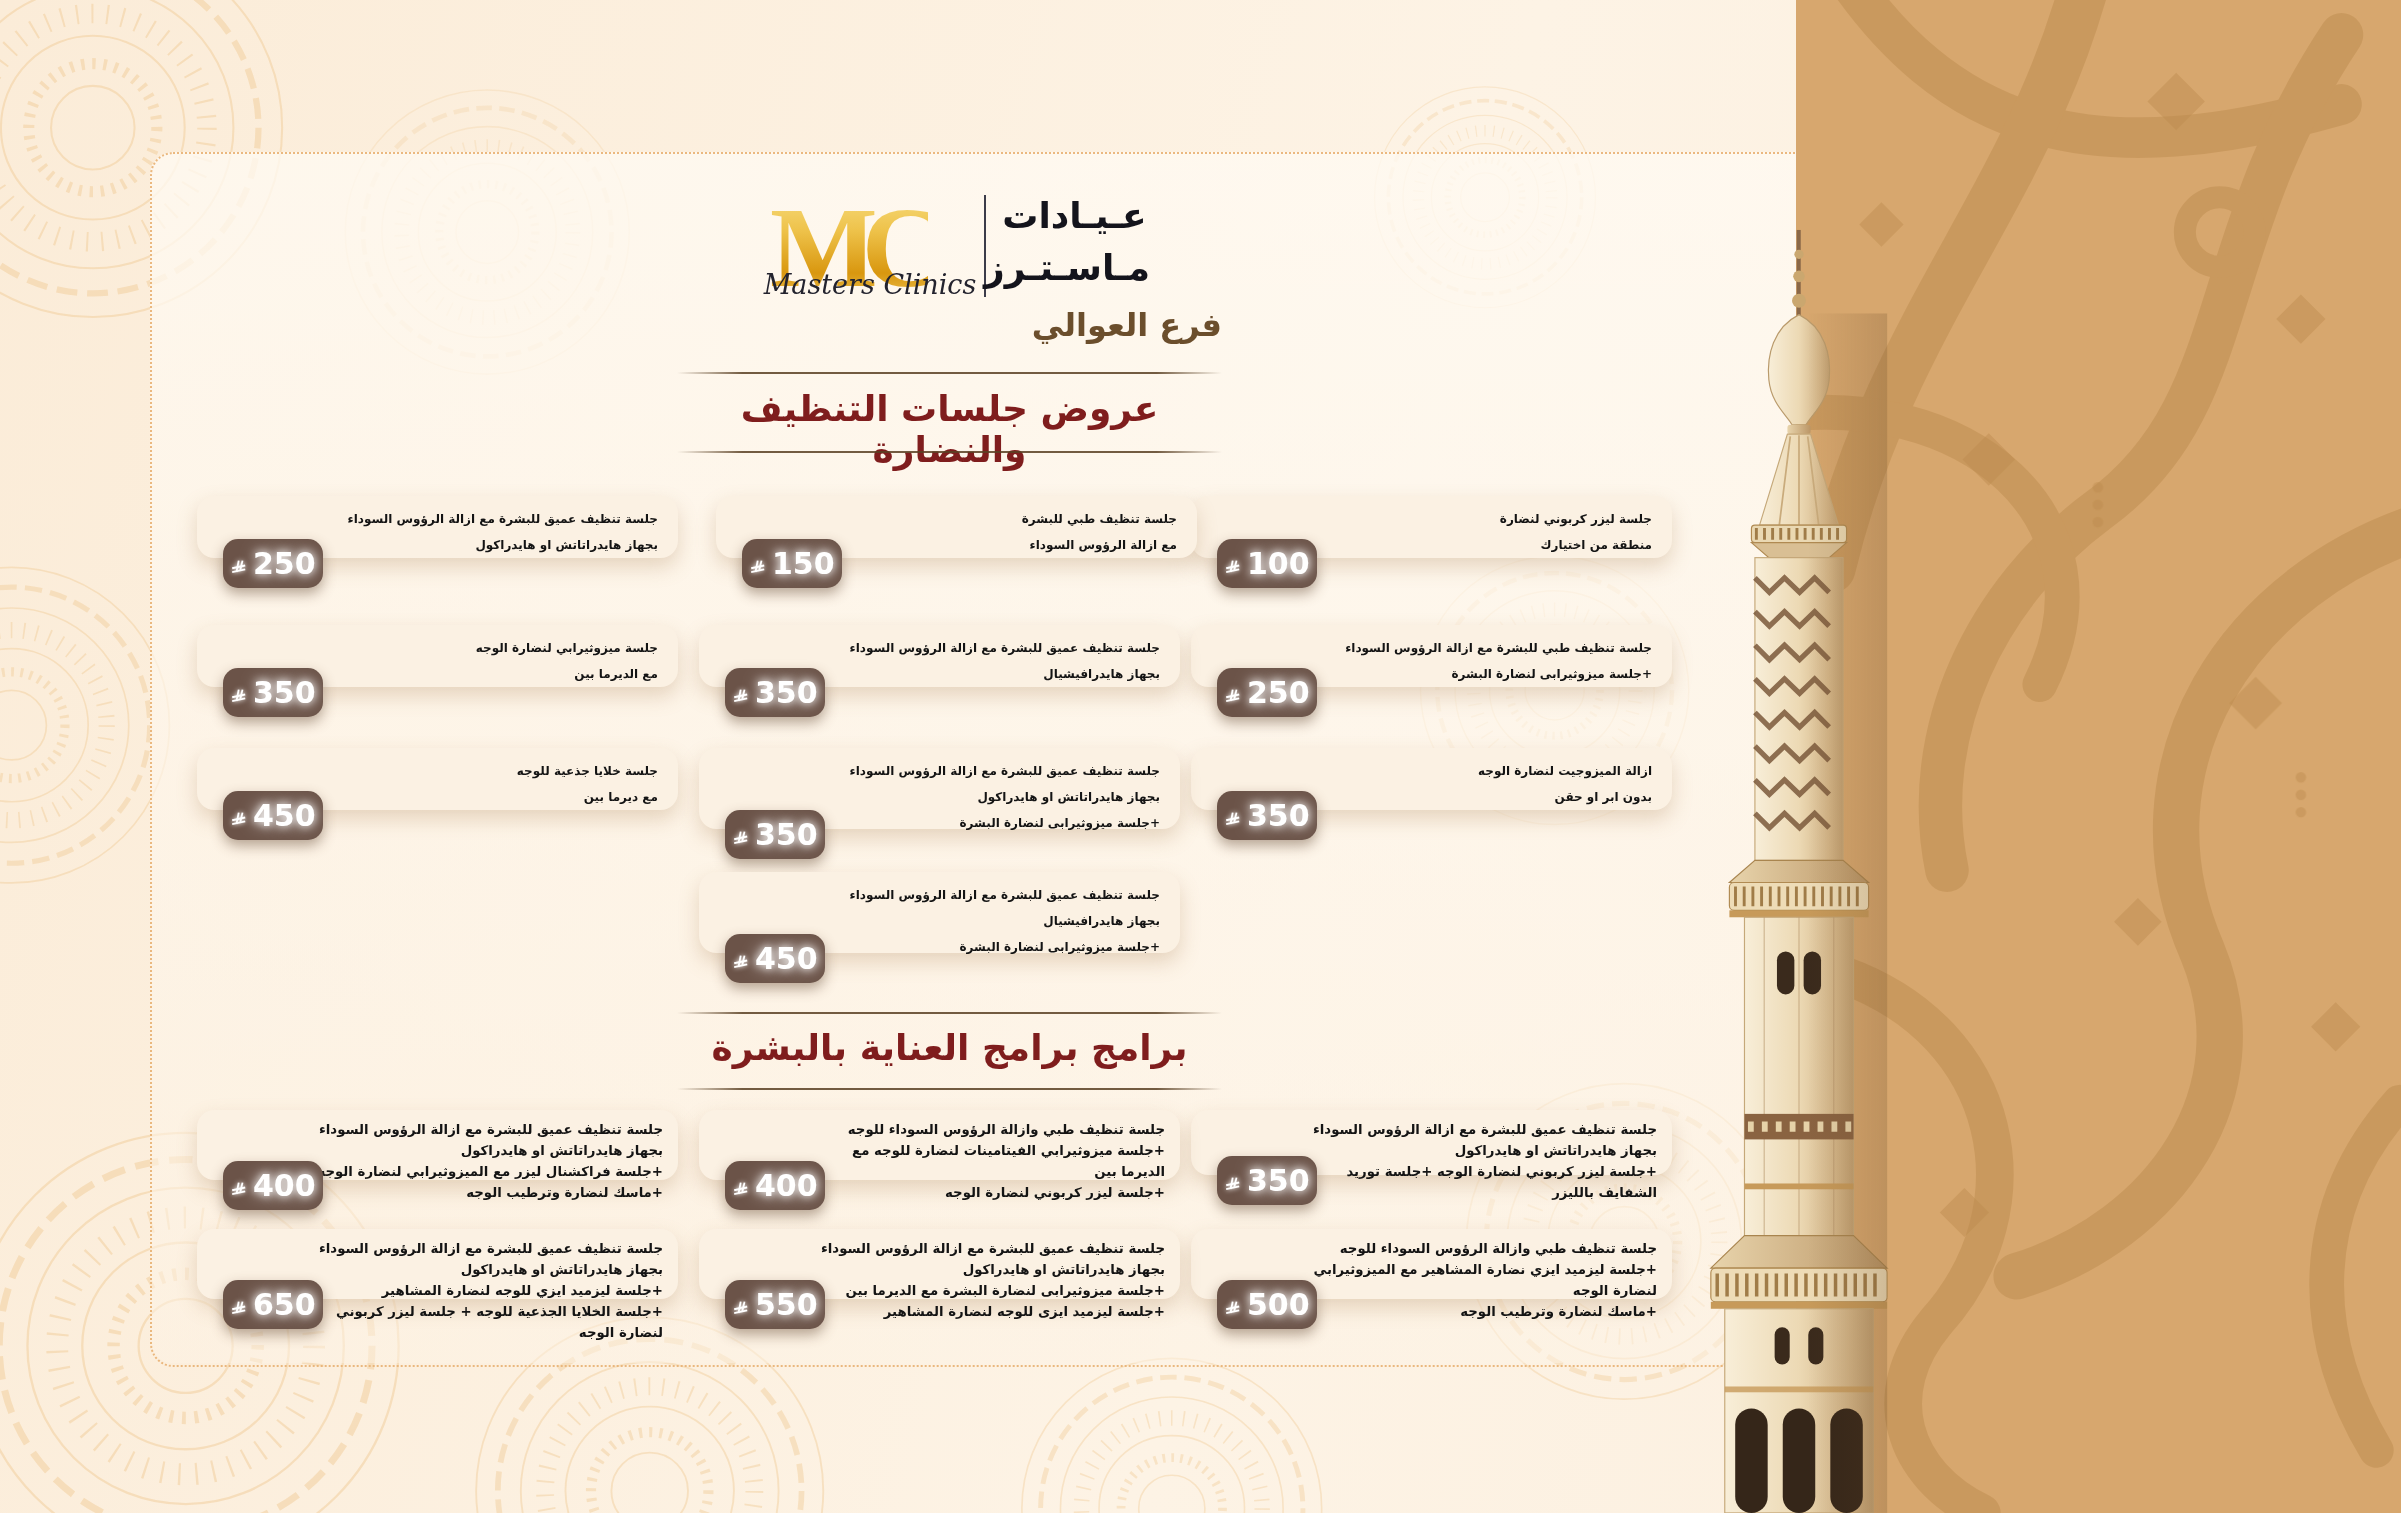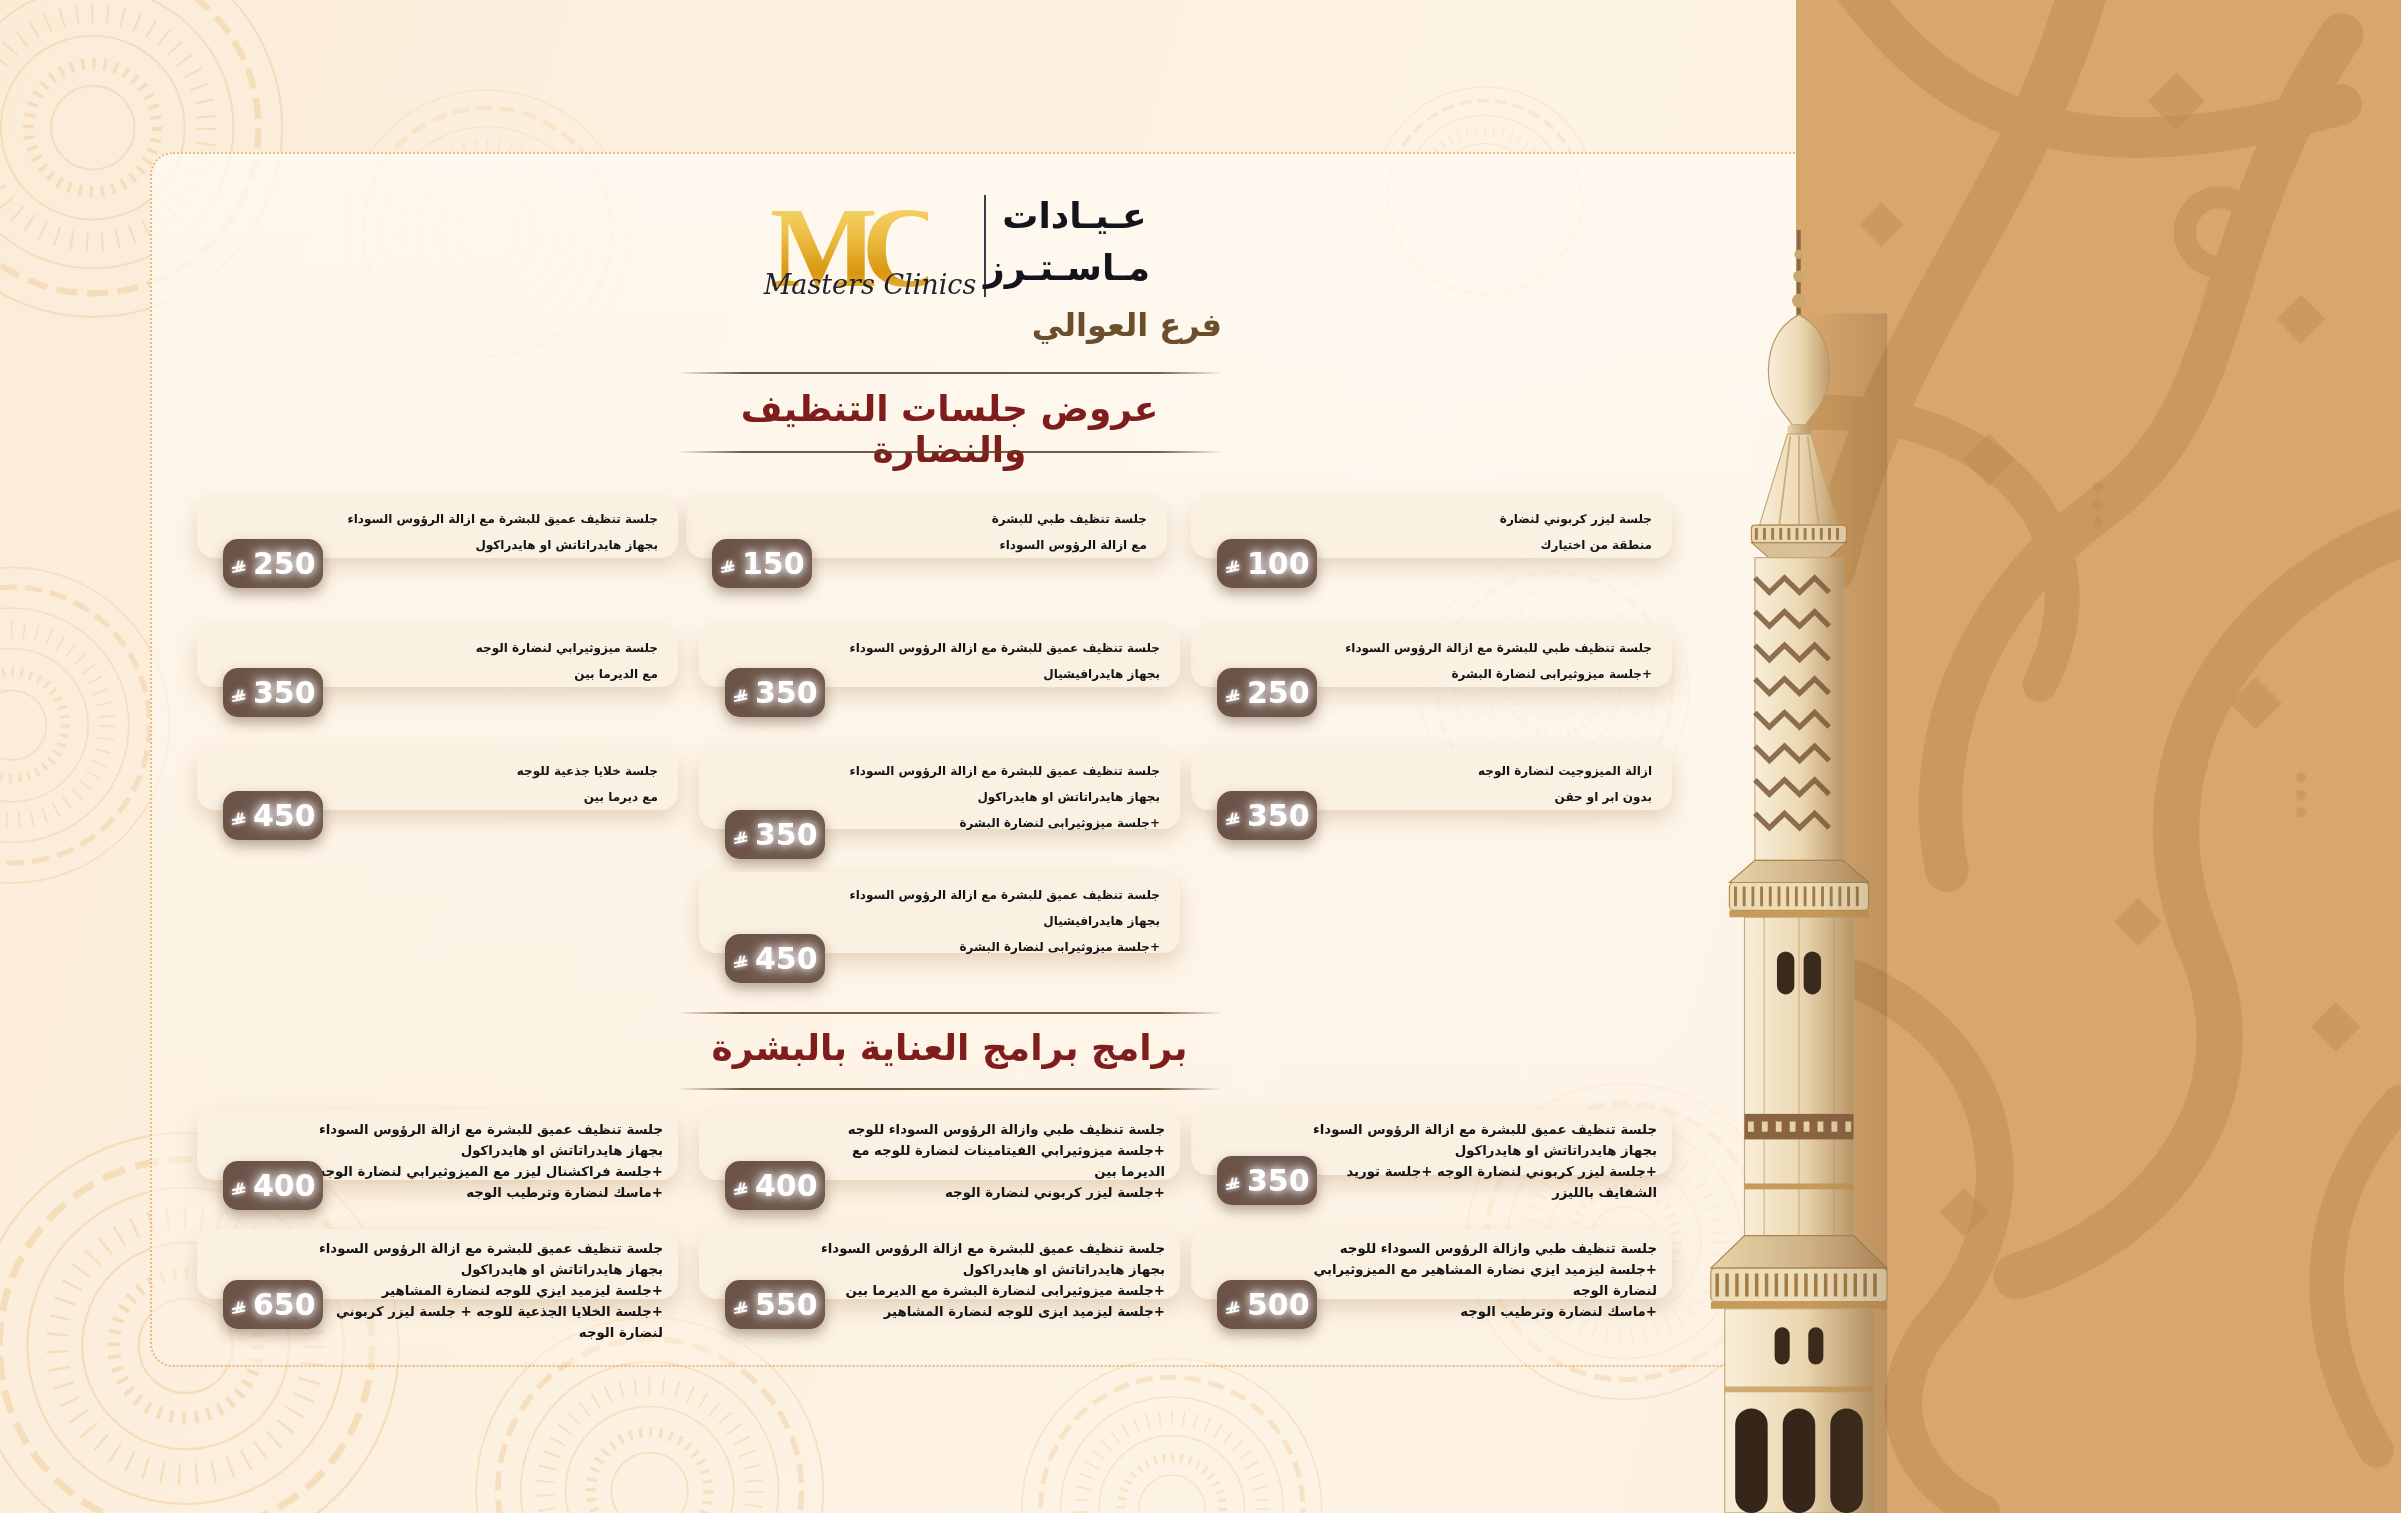--- a/index.html
+++ b/index.html
@@ -104,21 +104,21 @@
 <div class="card s1" style="left:1191px;top:496px;height:62px">
   <div class="card-text">جلسة ليزر كربوني لنضارة
 منطقة من اختيارك</div>
   <div class="price-badge">
     <svg class="sar-icon" viewBox="0 0 32 32">
         <use href="#sar-sym"></use>
       </svg>
     <span class="price-num">100</span>
   </div>
 </div>
-<div class="card s1" style="left:686px;top:496px;height:62px">
+<div class="card s1" style="left:716px;top:496px;height:62px">
   <div class="card-text">جلسة تنظيف طبي للبشرة
 مع ازالة الرؤوس السوداء</div>
   <div class="price-badge">
     <svg class="sar-icon" viewBox="0 0 32 32">
         <use href="#sar-sym"></use>
       </svg>
     <span class="price-num">150</span>
   </div>
 </div>
 <div class="card s1" style="left:197px;top:496px;height:62px">

